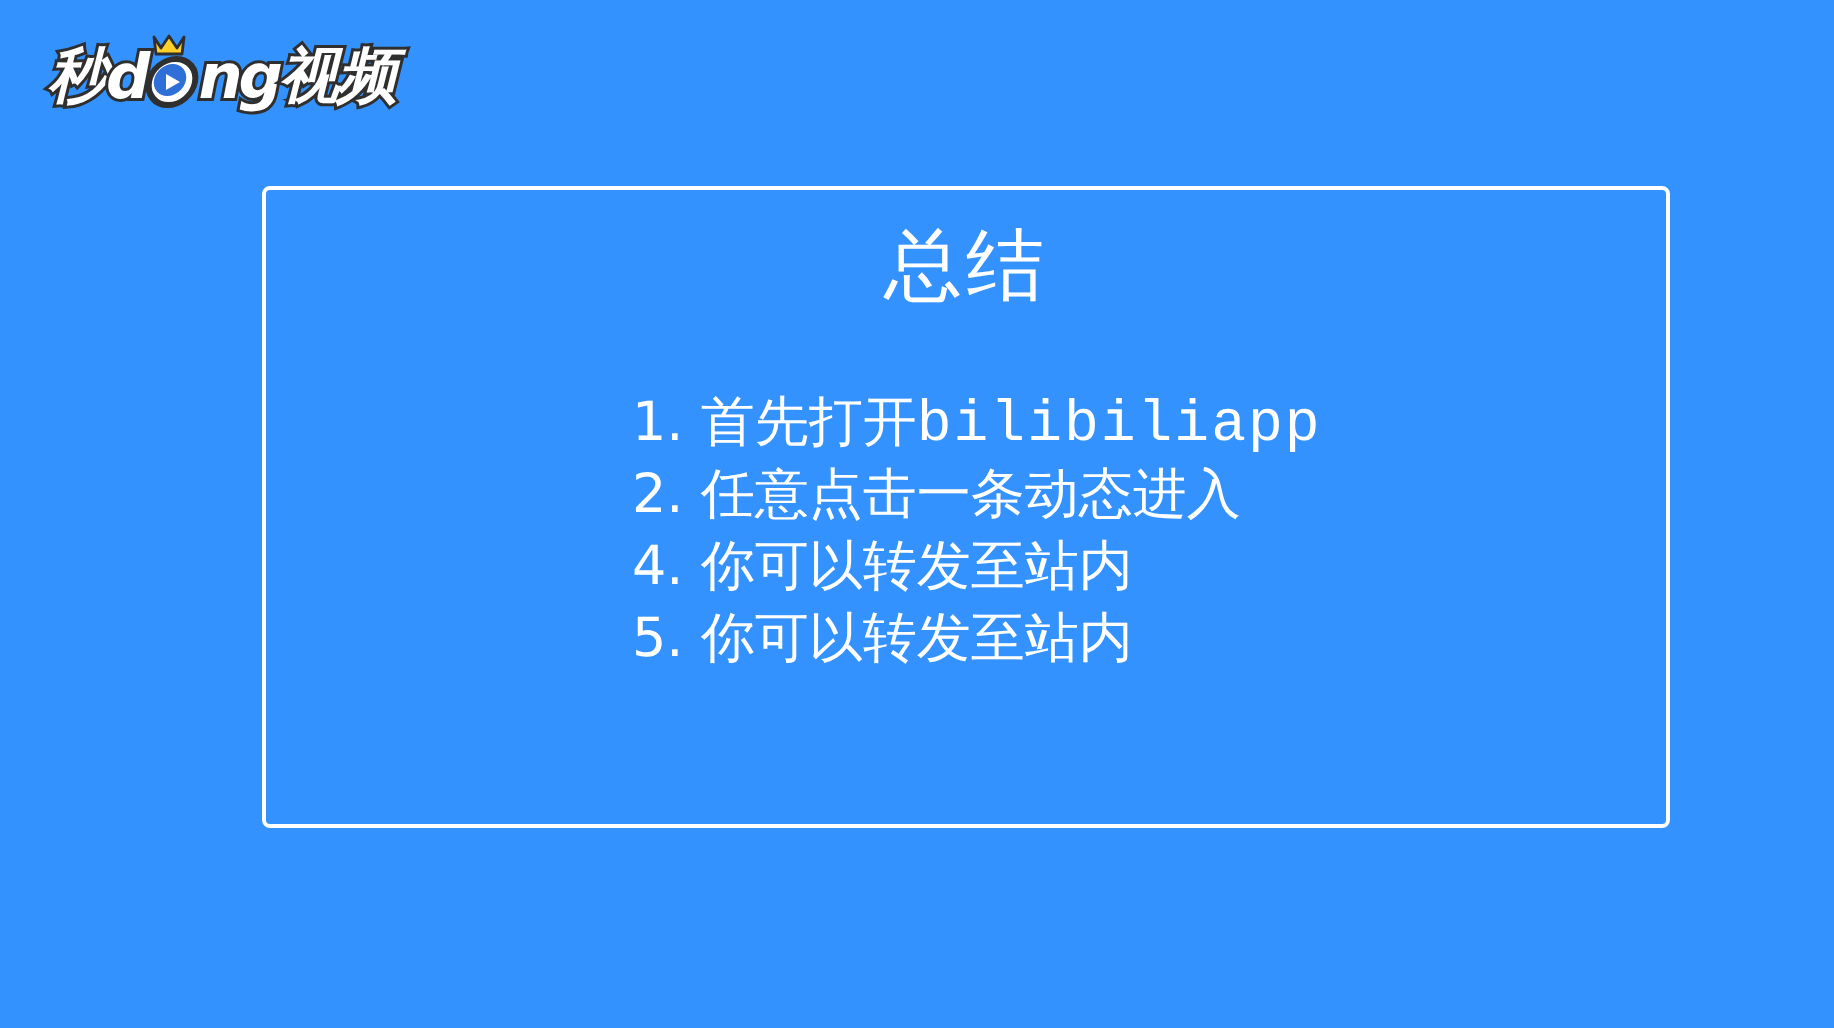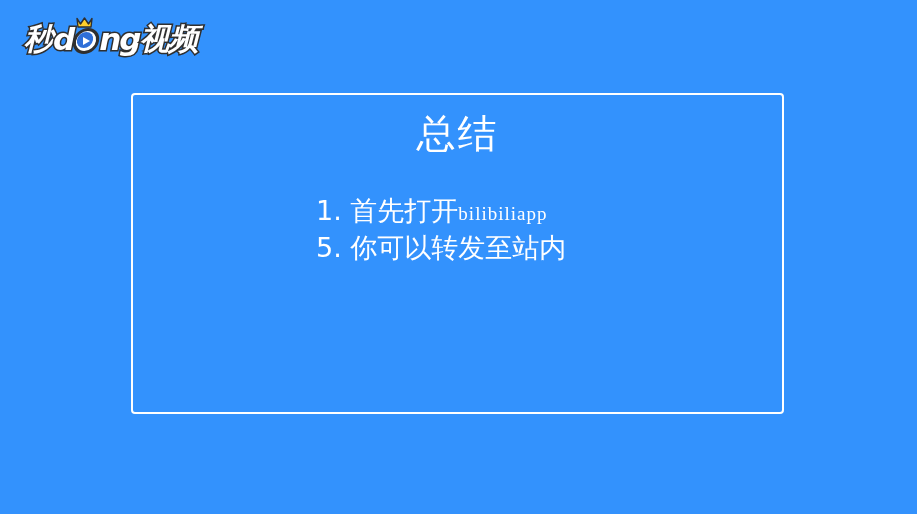--- a/index.html
+++ b/index.html
@@ -101,21 +101,21 @@
     line-height: 11px;
     text-align: center;
   }
   .logo-crown svg { display: block; }
 
   
   #panel {
     position: absolute;
     left: 131px;
     top: 93px;
-    width: 653px;
+    width: 704px;
     height: 321px;
     box-sizing: border-box;
     border: 2px solid #ffffff;
     border-radius: 4px;
   }
 
   #panel-title {
     position: absolute;
     left: 0;
     right: 0;
@@ -143,22 +143,22 @@
     white-space: nowrap;
     letter-spacing: 0px;
   }
   .step-num {
     font-family: "DejaVu Sans", "Liberation Sans", sans-serif;
   }
   .step-text {
     font-family: Liberation Serif, serif;
   }
   .mono-latin {
-    font-family: Liberation Serif, serif;
-    font-size: 19px;
+    font-family: Liberation Mono, monospace;
+    font-size: 29px;
     letter-spacing: 1px;
   }
 </style>
 </head>
 <body>
 
 <div id="slide">
 
   <div id="watermark">
     <span class="logo-text logo-cn">秒</span>
@@ -181,22 +181,30 @@
 
     <div id="panel-title">总结</div>
 
     <ul id="steps">
 
       <li class="step">
         <span class="step-num">1.</span>
         <span class="step-text">首先打开</span><span class="mono-latin">bilibiliapp</span>
       </li>
 
-
-
+      <li class="step">
+        <span class="step-num">2.</span>
+        <span class="step-text">任意点击一条动态进入</span><span class="mono-latin"></span>
+      </li>
+
+
+      <li class="step">
+        <span class="step-num">4.</span>
+        <span class="step-text">你可以转发至站内</span><span class="mono-latin"></span>
+      </li>
 
       <li class="step">
         <span class="step-num">5.</span>
         <span class="step-text">你可以转发至站内</span><span class="mono-latin"></span>
       </li>
 
     </ul>
   </div>
 </div>
 

